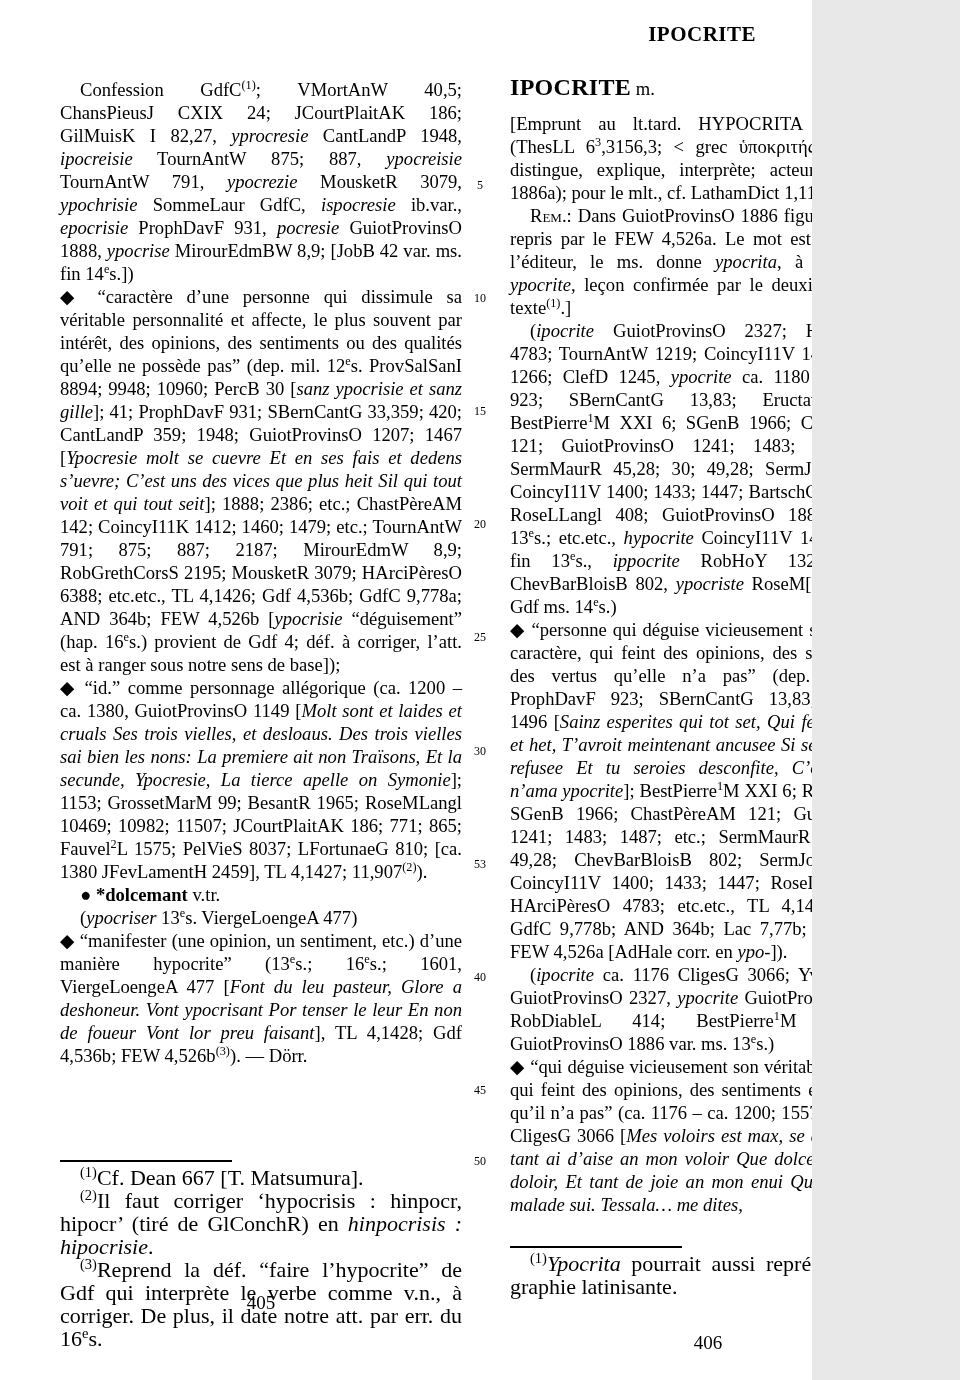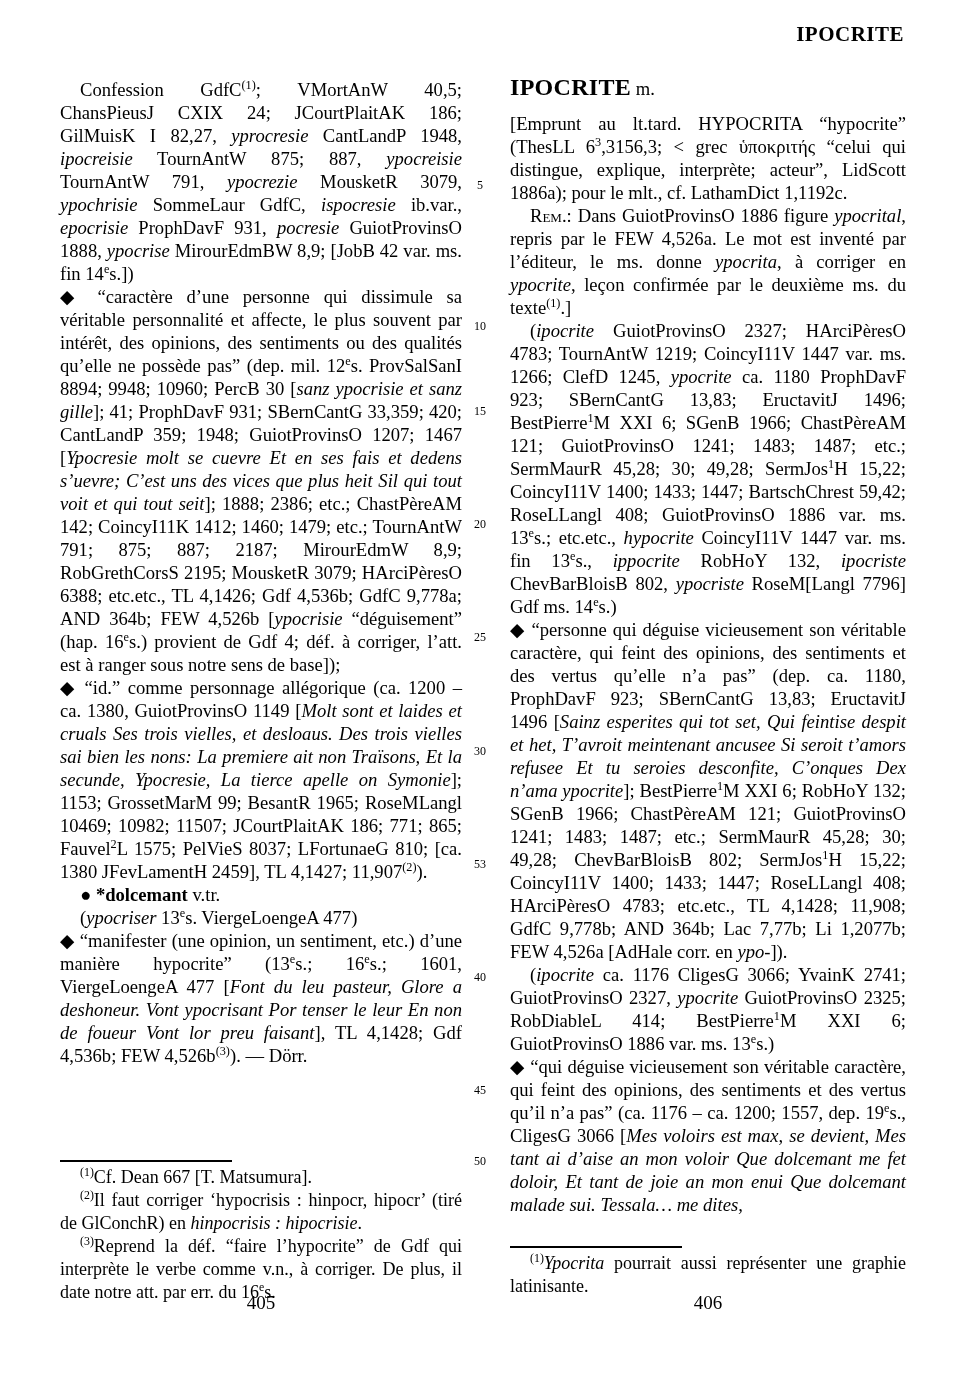--- a/index.html
+++ b/index.html
@@ -1,17 +1,17 @@
 <!DOCTYPE html>
 <html><head>
 <meta charset="utf-8">
 <style>
   html,body{margin:0;padding:0;background:#e8e8e8;}
   .page{
-    position:relative;width:960px;height:1380px;background:#ffffff;
+    position:relative;width:812px;height:1380px;background:#ffffff;
     font-family:"Liberation Serif","DejaVu Serif",serif;
     color:#000;overflow:hidden;
   }
   .running-head{
     position:absolute;top:22px;right:56px;
     font-weight:bold;font-size:21px;letter-spacing:.5px;
   }
   .col{position:absolute;top:78px;font-size:18.6px;line-height:23px;text-align:justify;}
   .col-left{left:60px;width:402px;}
   .col-right{left:510px;width:396px;top:76px;}
@@ -20,47 +20,47 @@
   .para.flush{text-indent:0;}
   sup{font-size:66%;line-height:0;vertical-align:super;}
   .sc{font-variant:small-caps;}
   .headword-line{margin:0 0 12px 0;text-indent:0;text-align:left;}
   .hw{font-weight:bold;font-size:24px;letter-spacing:.3px;}
   .hw-pos{font-size:18.6px;}
   .gutter-num{
     position:absolute;left:466px;width:28px;text-align:center;
     font-size:12px;line-height:14px;
   }
-  .fn{position:absolute;font-size:18px;line-height:23px;text-align:justify;}
+  .fn{position:absolute;font-size:22px;line-height:23px;text-align:justify;}
   .fn-left{left:60px;top:1160px;width:402px;}
   .fn-right{left:510px;top:1246px;width:396px;}
   .fn-rule{width:172px;border:0;border-top:2px solid #000;margin:0 0 4px 0;}
   .pageno{position:absolute;top:1292px;font-size:19px;text-align:center;}
   .pageno-left{left:60px;width:402px;}
-  .pageno-right{left:510px;width:396px;}
+  .pageno-right{left:510px;width:396px;margin-top:40px;}
 </style>
 </head>
 <body>
 
 <div class="page">
 
   <div class="running-head">IPOCRITE</div>
 
   <div class="col col-left" id="col-left">
       <p class="para indent">Confession GdfC<sup>(1)</sup>; VMortAnW 40,5; ChansPieusJ CXIX 24; JCourtPlaitAK 186; GilMuisK I 82,27, <i>yprocresie</i> CantLandP 1948, <i>ipocreisie</i> TournAntW 875; 887, <i>ypocreisie</i> TournAntW 791, <i>ypocrezie</i> MousketR 3079, <i>ypochrisie</i> SommeLaur GdfC, <i>ispocresie</i> ib.var., <i>epocrisie</i> ProphDavF 931, <i>pocresie</i> GuiotProvinsO 1888, <i>ypocrise</i> MirourEdmBW 8,9; [JobB 42 var. ms. fin 14<sup>e</sup>s.])</p>
       <p class="para flush">◆ “caractère d’une personne qui dissimule sa véritable personnalité et affecte, le plus souvent par intérêt, des opinions, des sentiments ou des qualités qu’elle ne possède pas” (dep. mil. 12<sup>e</sup>s. ProvSalSanI 8894; 9948; 10960; PercB 30 [<i>sanz ypocrisie et sanz gille</i>]; 41; ProphDavF 931; SBernCantG 33,359; 420; CantLandP 359; 1948; GuiotProvinsO 1207; 1467 [<i>Ypocresie molt se cuevre Et en ses fais et dedens s’uevre; C’est uns des vices que plus heit Sil qui tout voit et qui tout seit</i>]; 1888; 2386; etc.; ChastPèreAM 142; CoincyI11K 1412; 1460; 1479; etc.; TournAntW 791; 875; 887; 2187; MirourEdmW 8,9; RobGrethCorsS 2195; MousketR 3079; HArciPèresO 6388; etc.etc., TL 4,1426; Gdf 4,536b; GdfC 9,778a; AND 364b; FEW 4,526b [<i>ypocrisie</i> “déguisement” (hap. 16<sup>e</sup>s.) provient de Gdf 4; déf. à corriger, l’att. est à ranger sous notre sens de base]);</p>
       <p class="para flush">◆ “id.” comme personnage allégorique (ca. 1200 – ca. 1380, GuiotProvinsO 1149 [<i>Molt sont et laides et cruals Ses trois vielles, et desloaus. Des trois vielles sai bien les nons: La premiere ait non Traïsons, Et la secunde, Ypocresie, La tierce apelle on Symonie</i>]; 1153; GrossetMarM 99; BesantR 1965; RoseMLangl 10469; 10982; 11507; JCourtPlaitAK 186; 771; 865; Fauvel<sup>2</sup>L 1575; PelVieS 8037; LFortunaeG 810; [ca. 1380 JFevLamentH 2459], TL 4,1427; 11,907<sup>(2)</sup>).</p>
       <p class="para indent">● <b>*dolcemant</b> v.tr.</p>
       <p class="para indent">(<i>ypocriser</i> 13<sup>e</sup>s. ViergeLoengeA 477)</p>
       <p class="para flush">◆ “manifester (une opinion, un sentiment, etc.) d’une manière hypocrite” (13<sup>e</sup>s.; 16<sup>e</sup>s.; 1601, ViergeLoengeA 477 [<i>Font du leu pasteur, Glore a deshoneur. Vont ypocrisant Por tenser le leur En non de foueur Vont lor preu faisant</i>], TL 4,1428; Gdf 4,536b; FEW 4,526b<sup>(3)</sup>). — Dörr.</p>
     </div>
 
   <div id="gutter">
       <div class="gutter-num" style="top: 178px;">5</div>
-      <div class="gutter-num" style="top: 291px; margin-top: 28px;">10</div>
+      <div class="gutter-num" style="top: 291px;">10</div>
       <div class="gutter-num" style="top: 404px; font-family: Liberation Serif, serif;">15</div>
       <div class="gutter-num" style="top: 517px;">20</div>
       <div class="gutter-num" style="top: 630px;">25</div>
       <div class="gutter-num" style="top: 744px;">30</div>
       <div class="gutter-num" style="top: 857px;">53</div>
       <div class="gutter-num" style="top: 970px;">40</div>
       <div class="gutter-num" style="top: 1083px;">45</div>
       <div class="gutter-num" style="top: 1154px;">50</div>
     </div>
 

